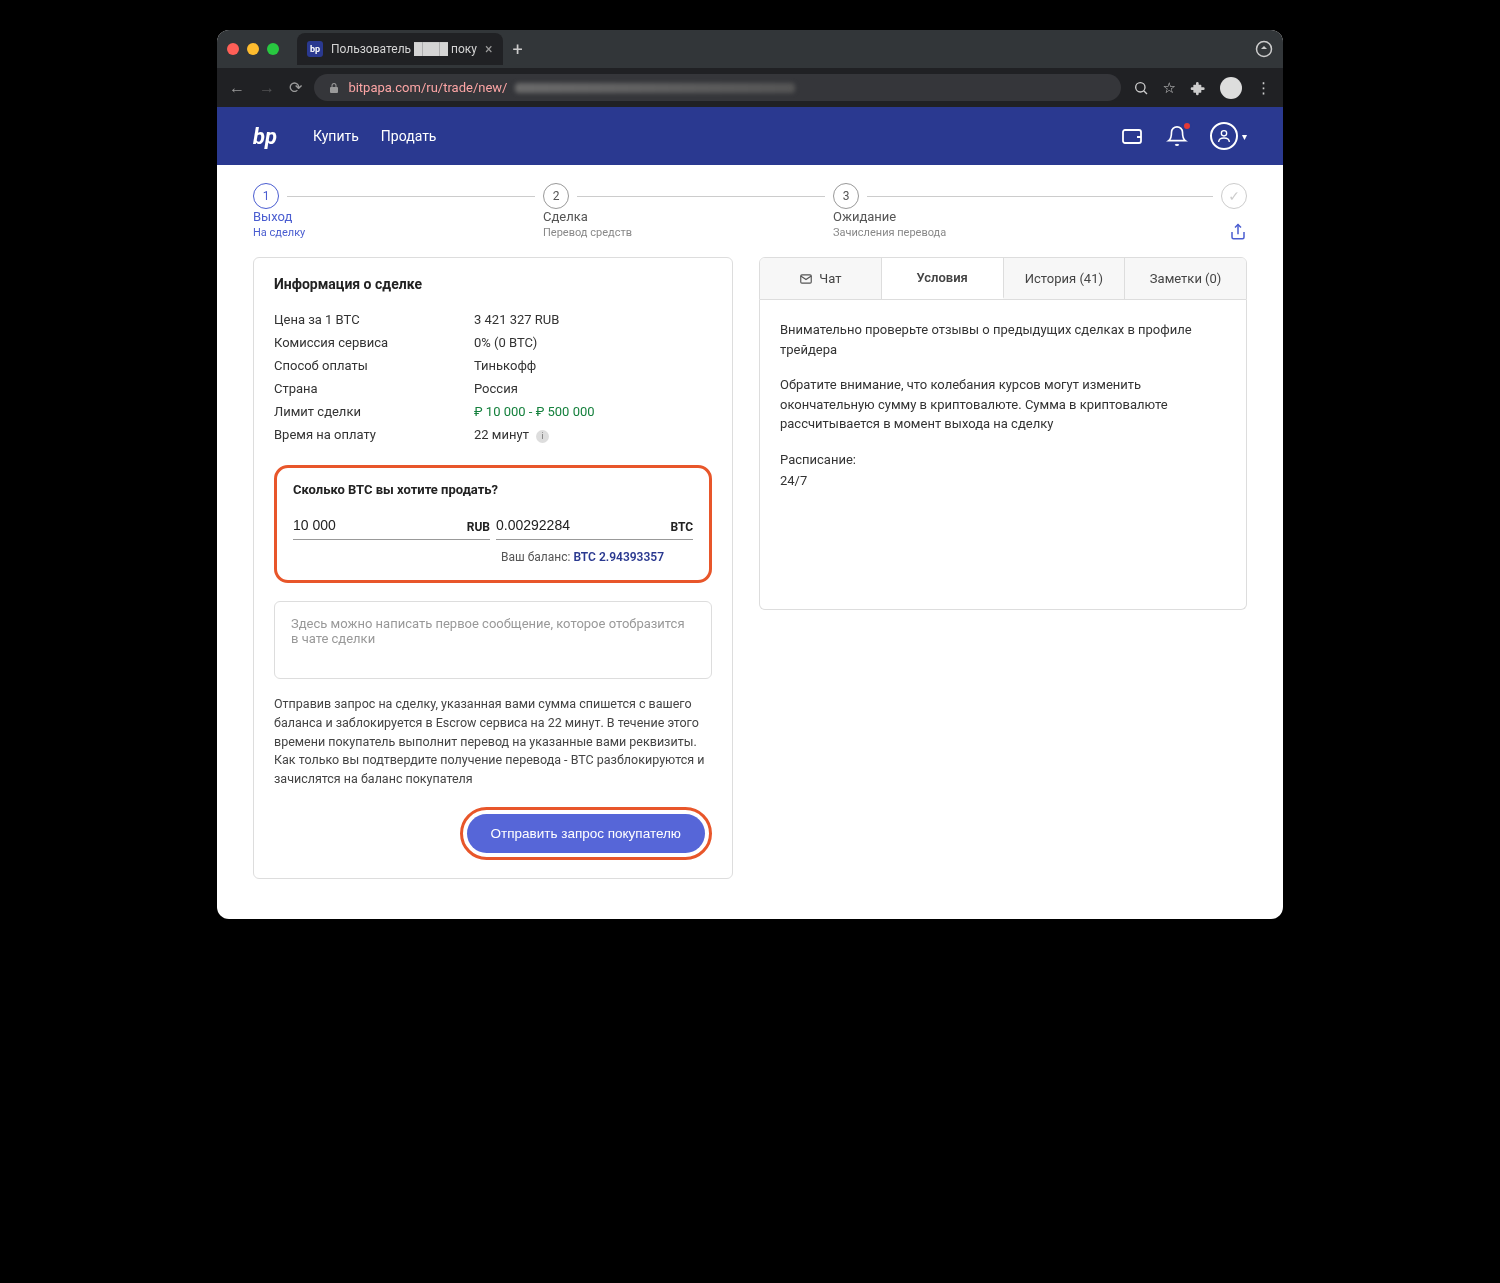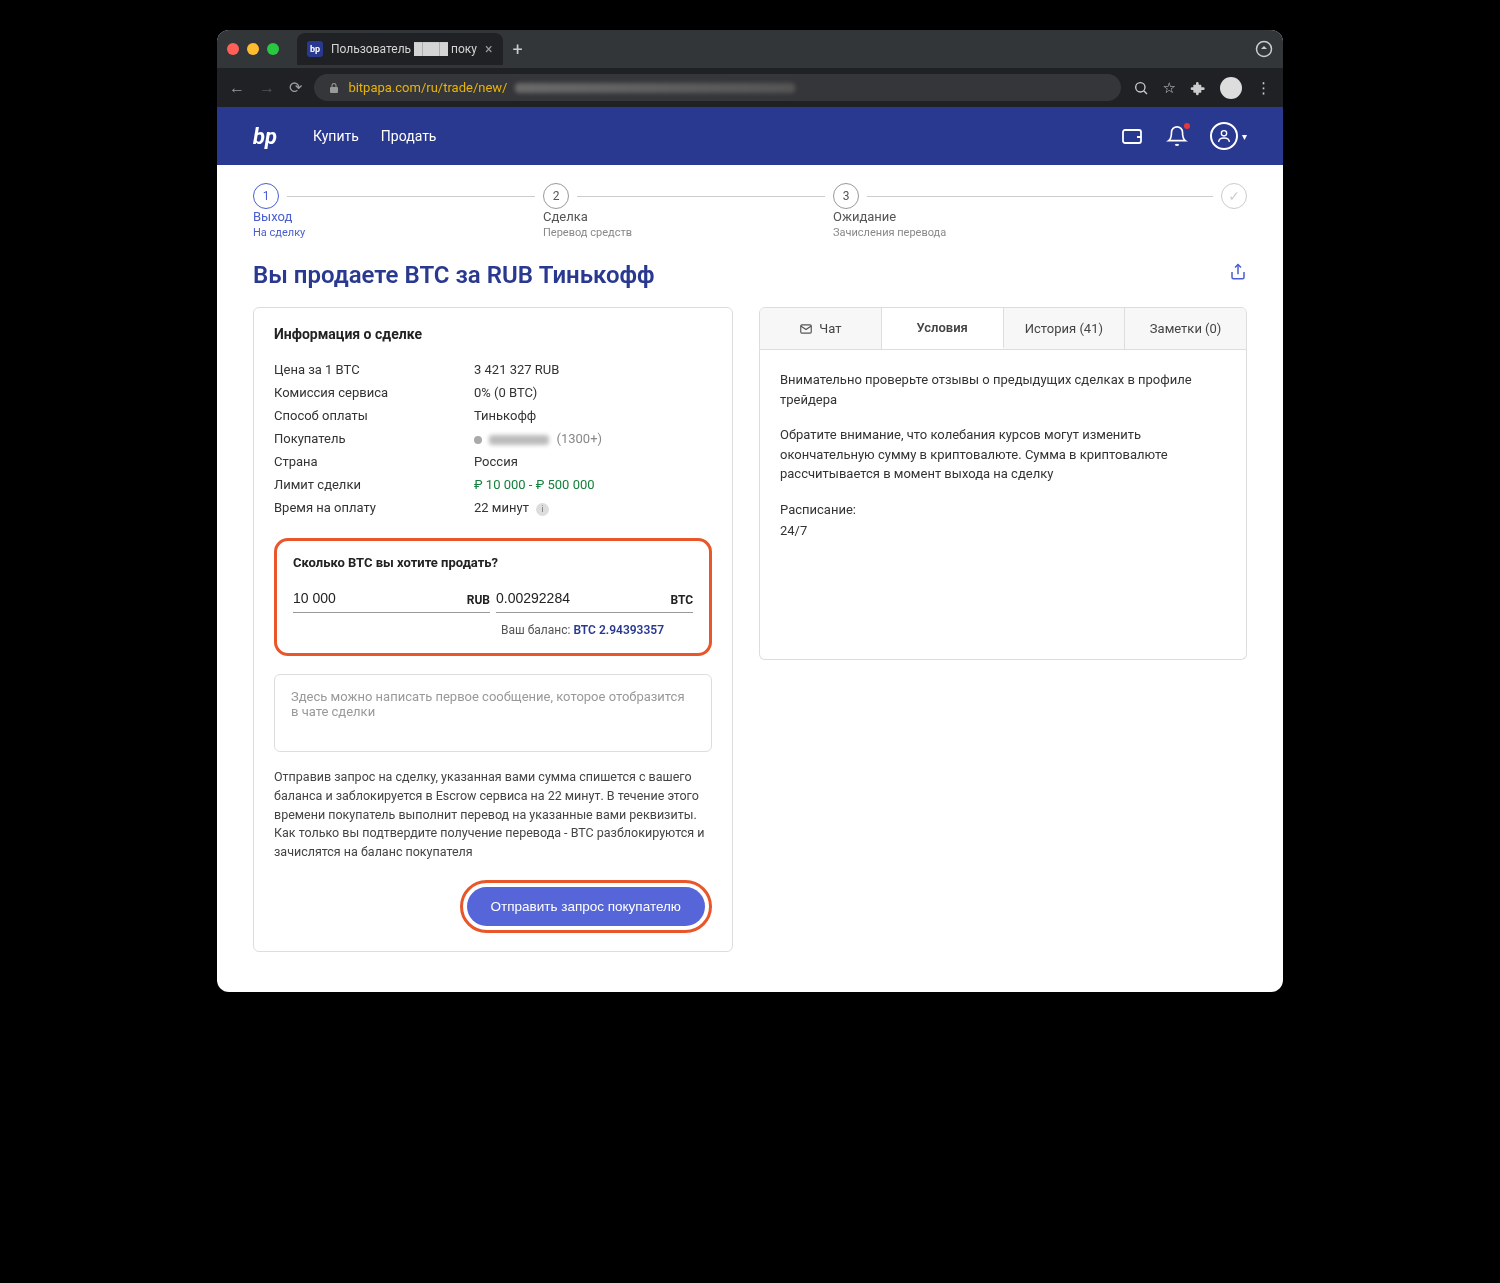--- a/index.html
+++ b/index.html
@@ -54,21 +54,21 @@
 .tab-close { color:#9a9a9a; font-size:14px; cursor:pointer;}
 .new-tab { color:#ccc; font-size:18px; margin-left:10px; cursor:pointer;}
 .top-right-menu { margin-left:auto; color:#ccc; }
 .url-bar {
   display:flex; align-items:center; background:#202124; padding:6px 12px; gap:12px;
 }
 .url-nav { display:flex; gap:14px; color:#9a9a9a; font-size:16px; }
 .url-nav span { cursor:pointer; }
 .url-field {
   flex:1; background:#35363a; border-radius:20px; padding:6px 14px;
-  display:flex; align-items:center; gap:8px; color:#eab308; font-size:13px;
+  display:flex; align-items:center; gap:8px; color:#fca5a5; font-size:13px;
 }
 .url-blur {
   display:inline-block; width:280px; height:10px;
   background:linear-gradient(90deg,#6a6a6a,#555); filter:blur(2px); border-radius:4px;
 }
 .url-actions { display:flex; gap:14px; color:#ccc; font-size:15px; align-items:center;}
 .url-actions .avatar { width:22px;height:22px;border-radius:50%;background:#ddd;}
 .site-header {
   background:#2a3990; color:#fff; display:flex; align-items:center;
   padding:0 36px; height:58px;
@@ -296,21 +296,20 @@
         <div class="step-row">
           <div class="step-circle">3</div>
           <div class="step-line"></div>
           <div class="step-check">✓</div>
         </div>
         <div class="step-label">Ожидание</div>
         <div class="step-sub">Зачисления перевода</div>
       </div>
     </div>
 
-    <h1 class="page-title">Вы продаете BTC за RUB Тинькофф</h1>
     <span class="share-icon">
       <svg width="18" height="18" viewBox="0 0 24 24" fill="none" stroke="#4a5dd0" stroke-width="2">
           <path d="M4 12v7a2 2 0 002 2h12a2 2 0 002-2v-7"></path>
           <polyline points="16 6 12 2 8 6"></polyline>
           <line x1="12" y1="2" x2="12" y2="15"></line>
         </svg>
     </span>
 
     <div class="columns">
       <div class="left-col">
@@ -321,28 +320,20 @@
             <div class="info-label">Цена за 1 BTC</div>
             <div class="info-value">3 421 327 RUB</div>
           </div>
           <div class="info-row">
             <div class="info-label">Комиссия сервиса</div>
             <div class="info-value">0% (0 BTC)</div>
           </div>
           <div class="info-row">
             <div class="info-label">Способ оплаты</div>
             <div class="info-value">Тинькофф</div>
-          </div>
-          <div class="info-row">
-            <div class="info-label">Покупатель</div>
-            <div class="info-value">
-              <span class="buyer-dot"></span>
-              <span class="buyer-blur"></span>
-              <span style="color:#888;margin-left:4px">(1300+)</span>
-            </div>
           </div>
           <div class="info-row">
             <div class="info-label">Страна</div>
             <div class="info-value">Россия</div>
           </div>
           <div class="info-row">
             <div class="info-label">Лимит сделки</div>
             <div class="info-value link">₽ 10 000 - ₽ 500 000</div>
           </div>
           <div class="info-row">

